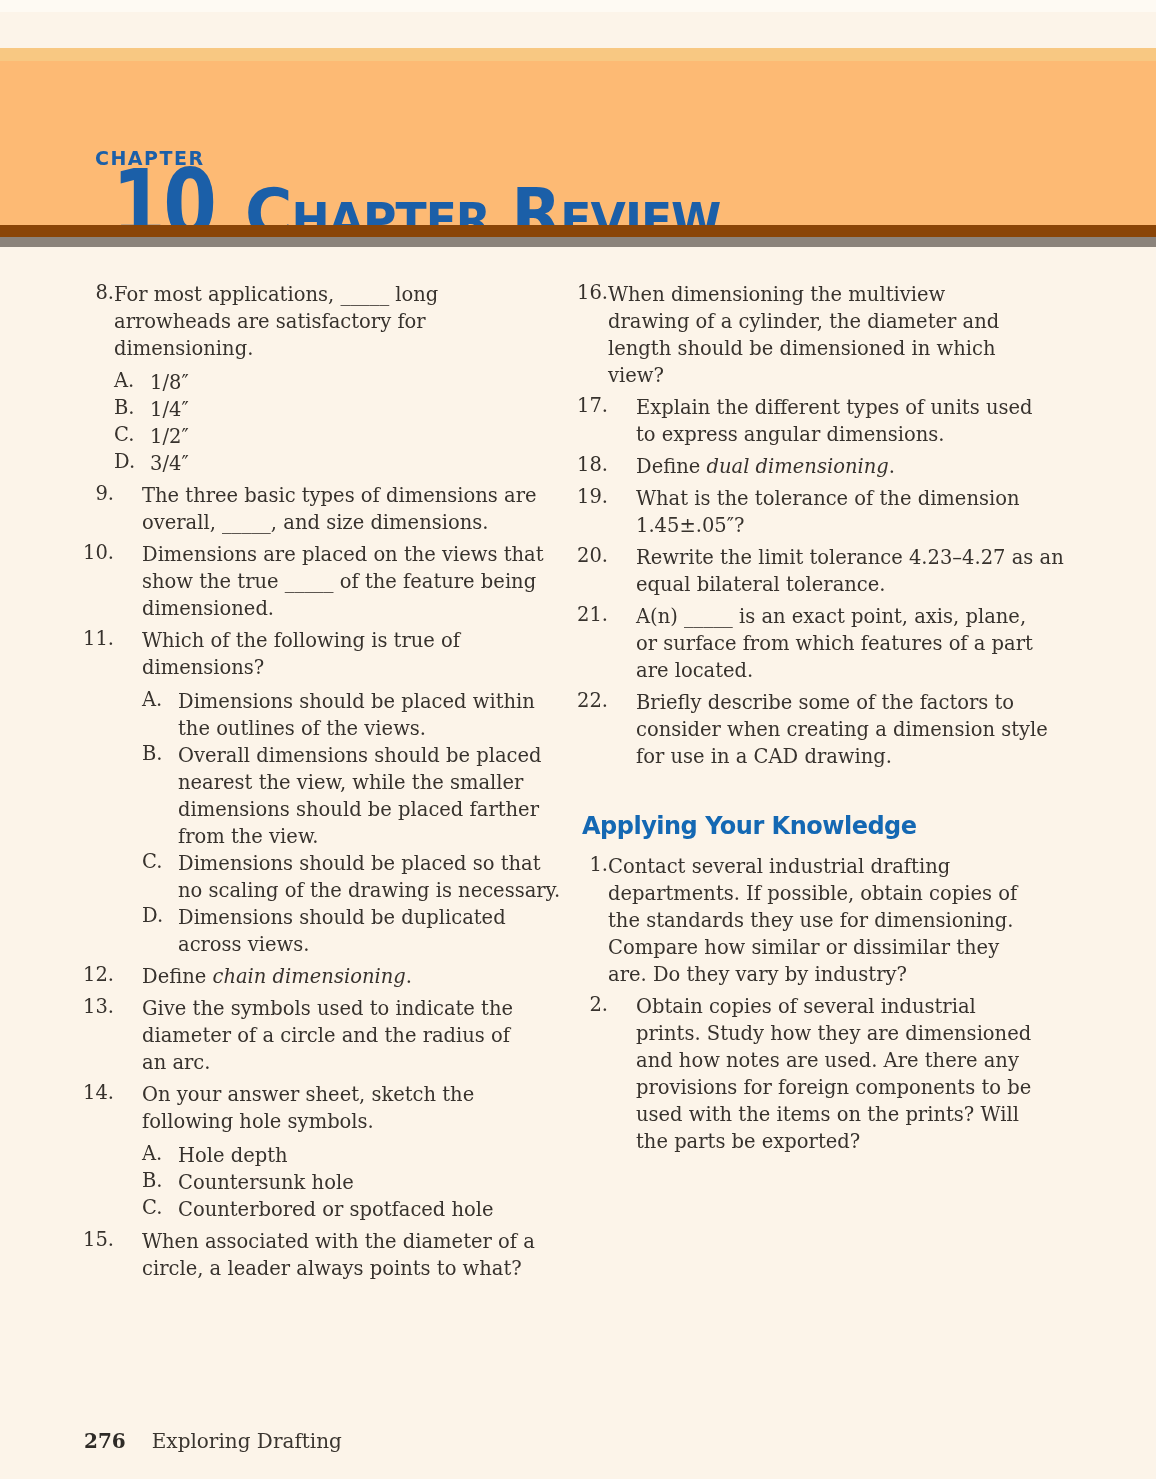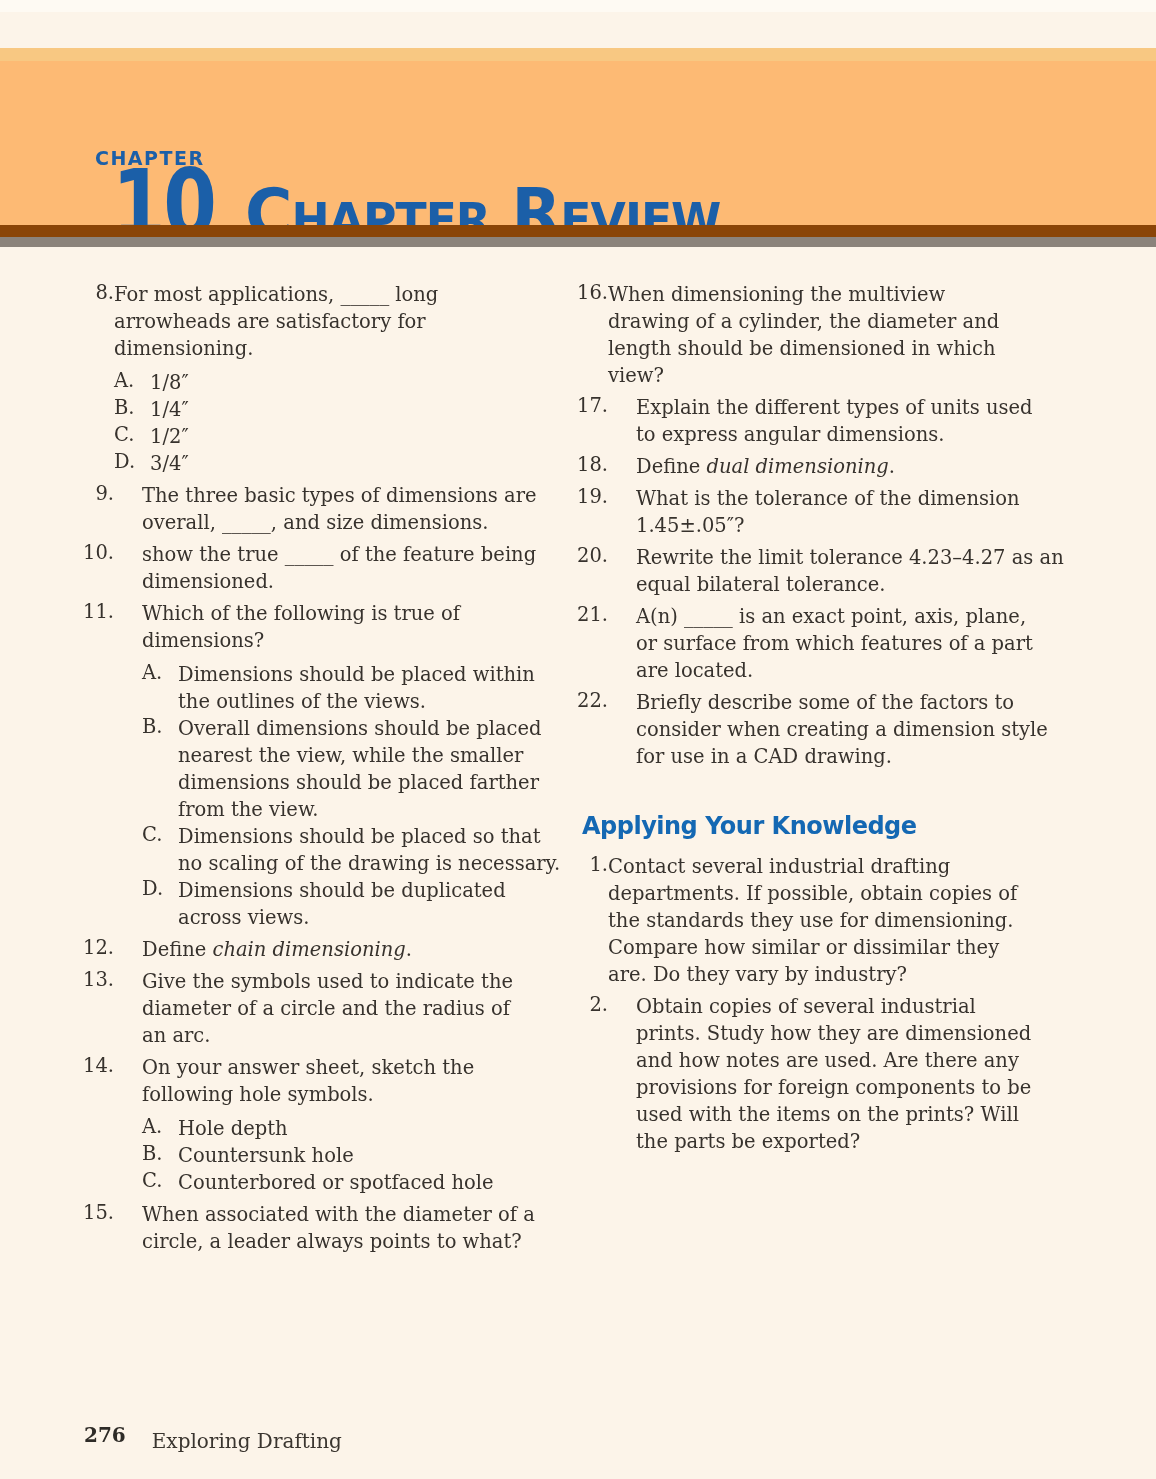--- a/index.html
+++ b/index.html
@@ -31,21 +31,21 @@
   .line{height:27px;line-height:27px;white-space:pre;}
   .q-subs{margin-top:7px;}
   .q-sub{display:flex;}
   .sub-letter{width:36px;flex:none;}
   em{font-style:italic;}
 
   .applying-heading{margin:38px 0 8px 10px;font-family:"DejaVu Sans",sans-serif;font-weight:bold;
                     font-size:24px;line-height:37px;color:#1468B3;letter-spacing:-0.5px;}
   #apply-list .q-item + .q-item{margin-top:5px;}
 
-  .footer-left{position:absolute;left:84px;top:1417px;display:flex;align-items:center;gap:26px;}
+  .footer-left{position:absolute;left:84px;top:1417px;display:flex;align-items:flex-end;gap:26px;}
   .page-number{font-family:"DejaVu Serif",serif;font-weight:bold;font-size:20px;color:#2E2B27;}
   .book-title{font-family:"DejaVu Serif",serif;font-size:20px;color:#3A352F;margin-top:12px;}
   .copyright{position:absolute;right:97px;top:1496px;font-family:"DejaVu Sans",sans-serif;
              font-size:15px;color:#8A8A8A;}
 </style>
 </head>
 <body>
 
 <div class="page">
 
@@ -101,20 +101,21 @@
       <div class="q-item">
         <div class="q-num">9.</div>
         <div class="q-body">
           <div class="line">The three basic types of dimensions are</div>
           <div class="line">overall, _____, and size dimensions.</div>
         </div>
       </div>
       <div class="q-item">
         <div class="q-num">10.</div>
         <div class="q-body">
+          <div class="line">Dimensions are placed on the views that</div>
           <div class="line">show the true _____ of the feature being</div>
           <div class="line">dimensioned.</div>
         </div>
       </div>
       <div class="q-item">
         <div class="q-num">11.</div>
         <div class="q-body">
           <div class="line">Which of the following is true of</div>
           <div class="line">dimensions?</div>
           <div class="q-subs">

